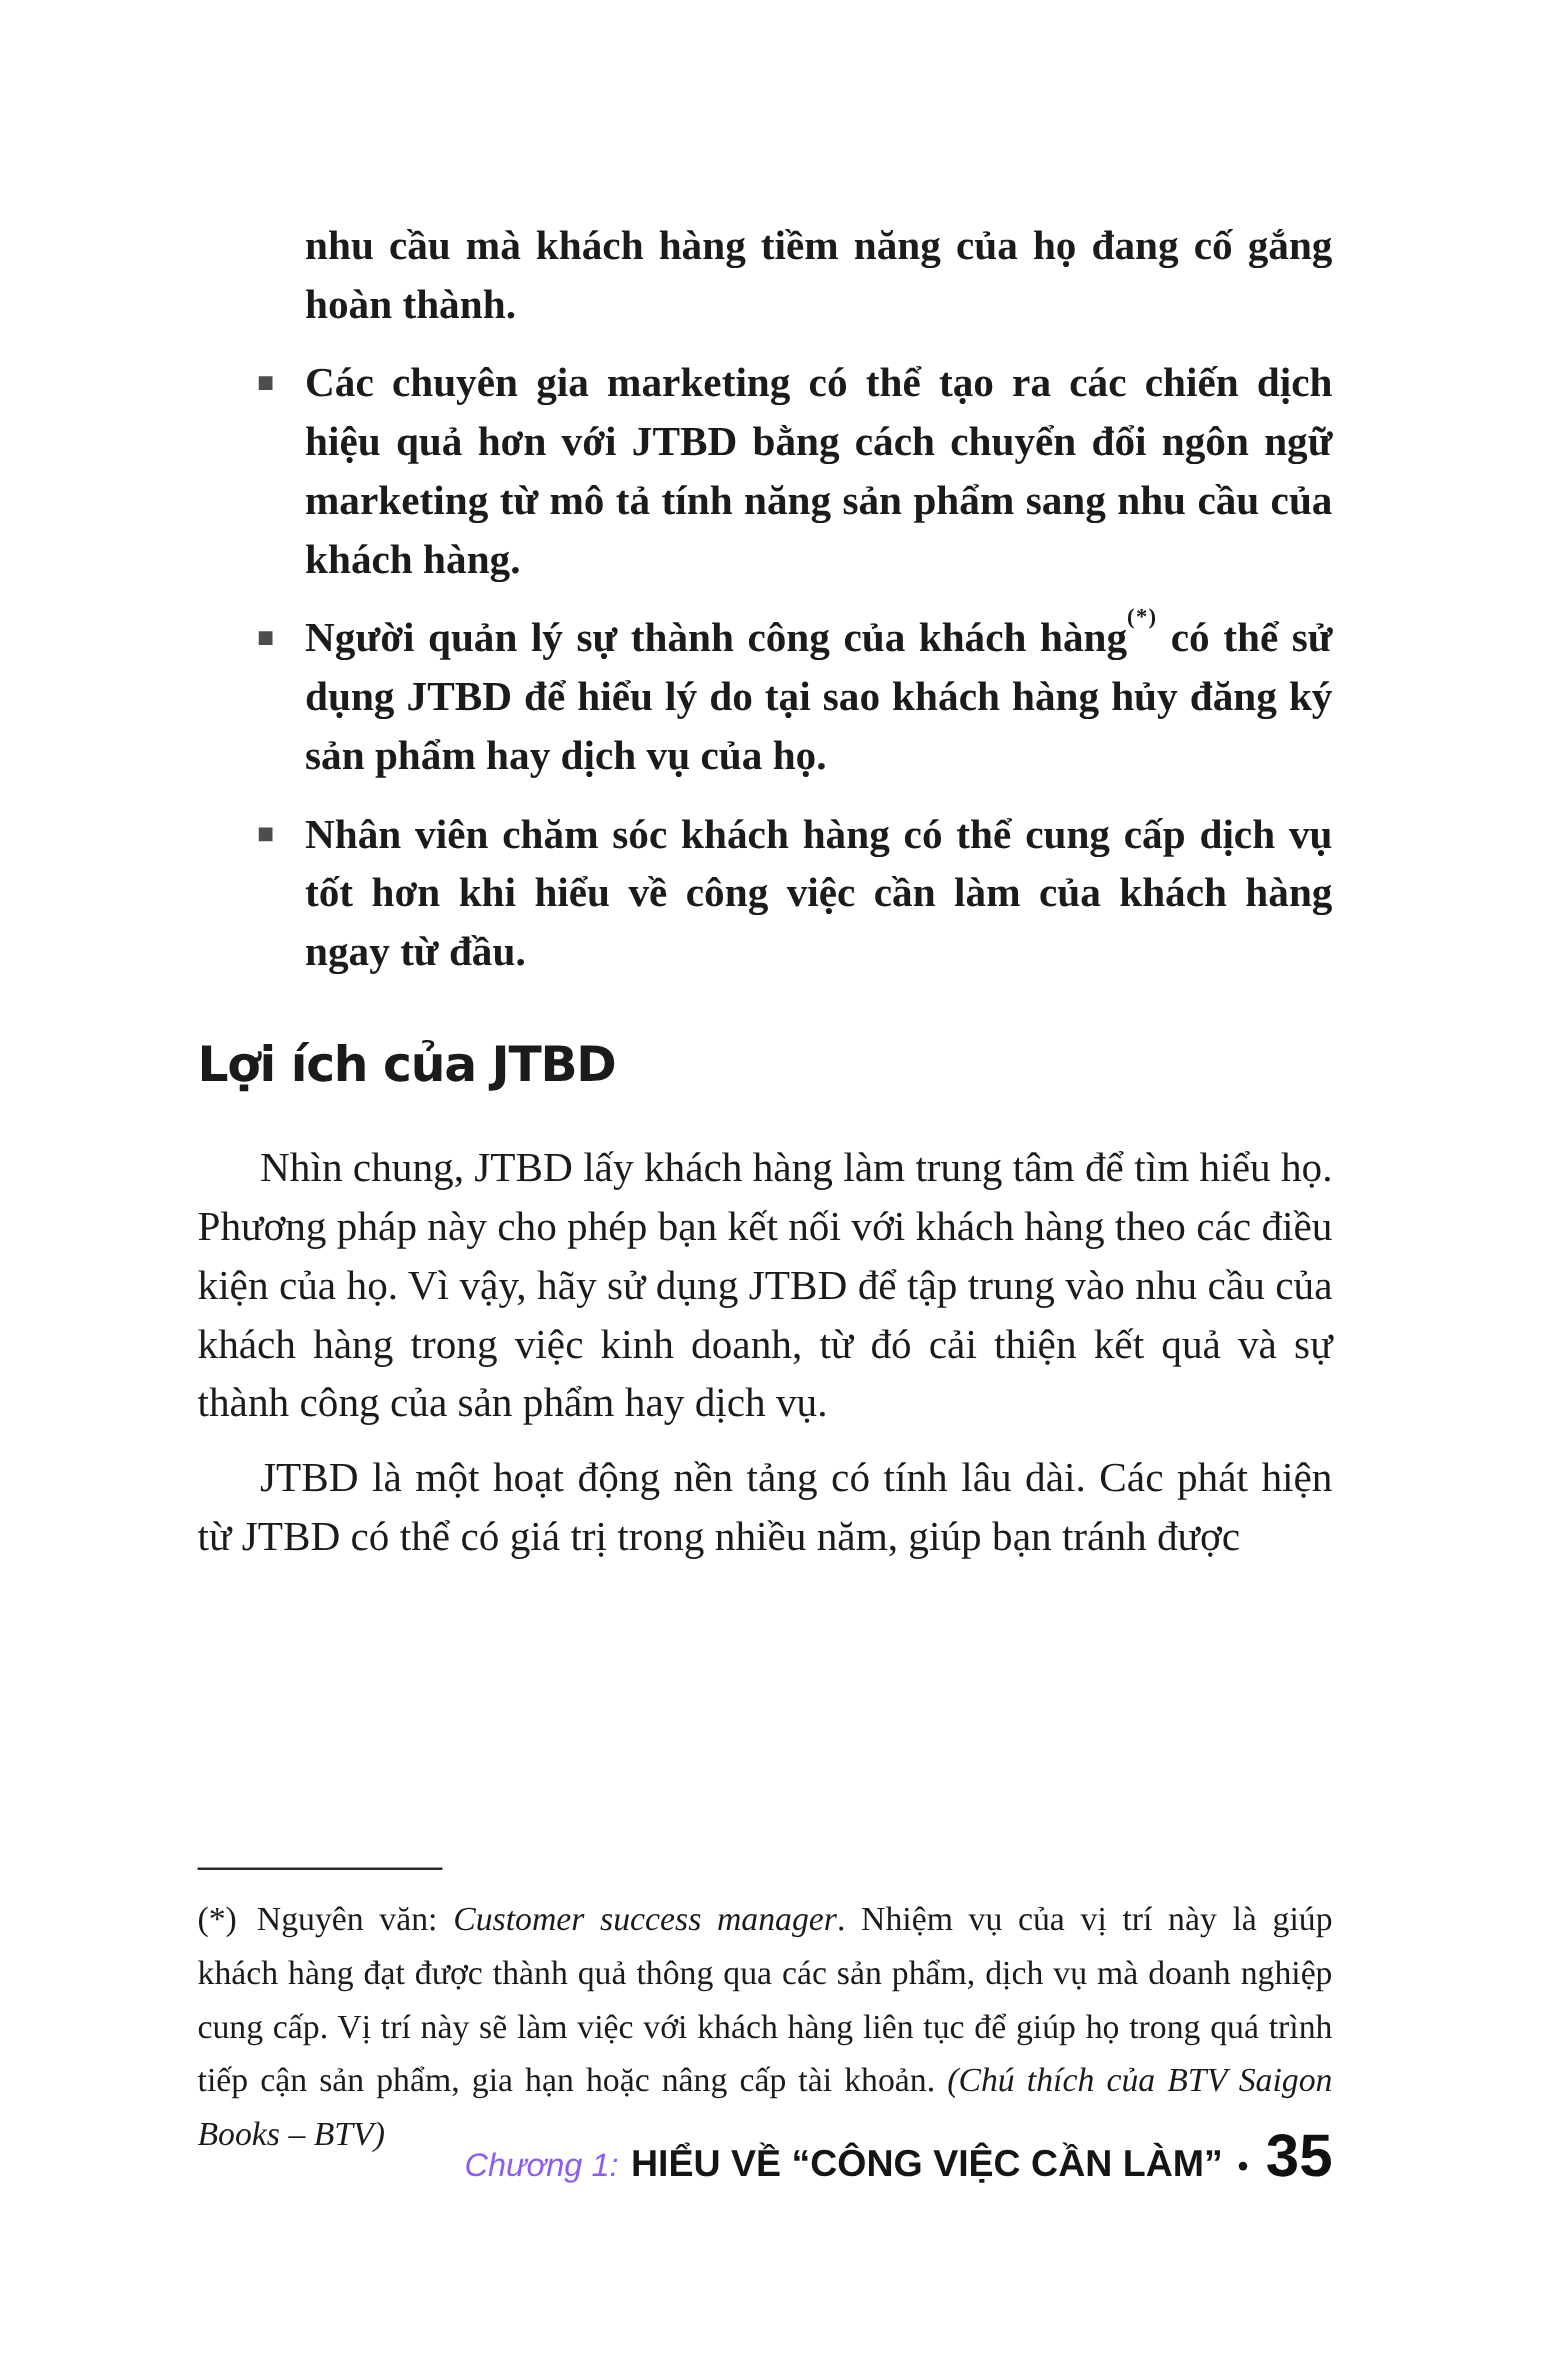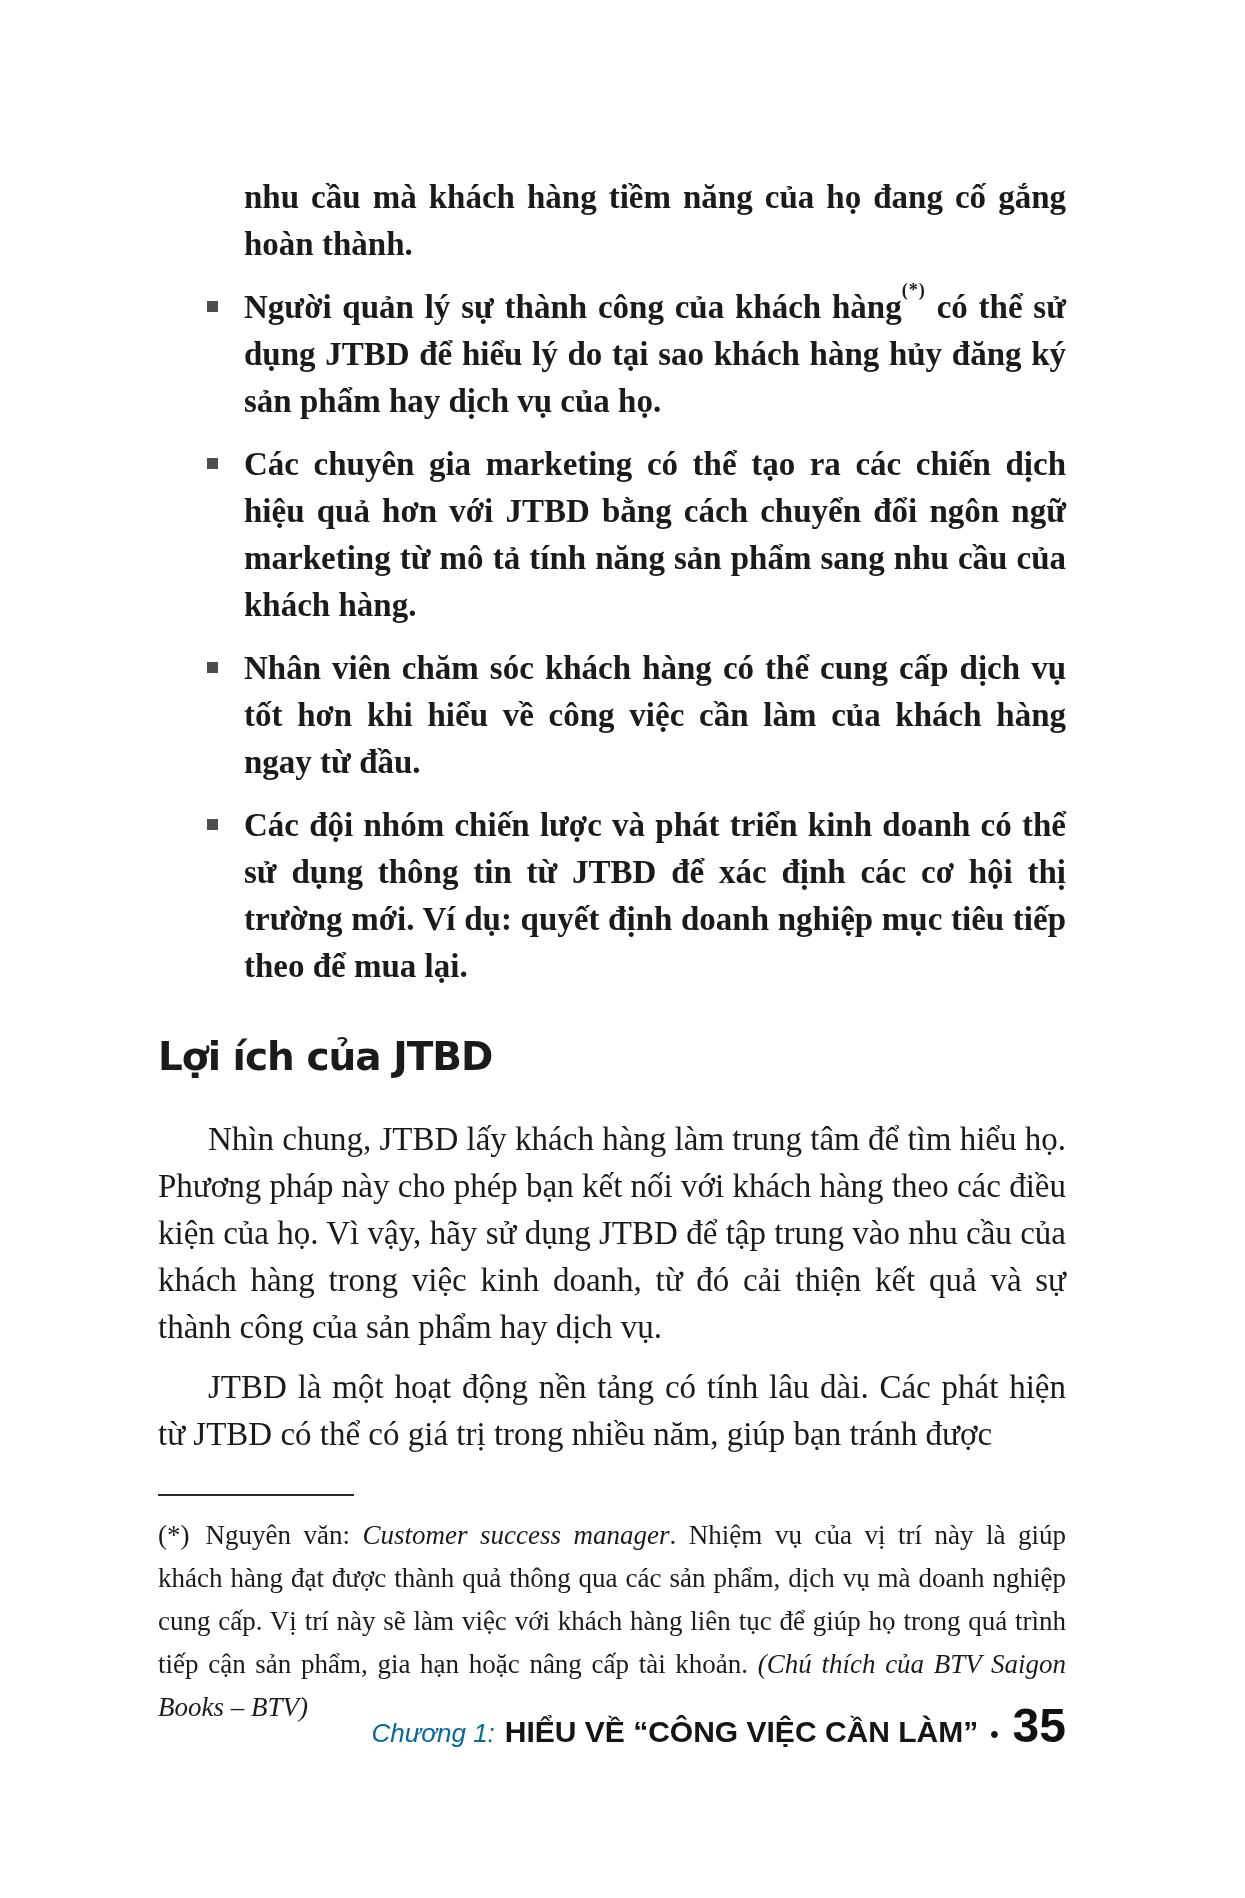--- a/index.html
+++ b/index.html
@@ -46,21 +46,21 @@
   .footnote .fn-marker{display:inline-block;margin-right:16px;}
   .footnote .it{font-style:italic;}
   .page-footer{
     position:absolute;left:158px;top:1698px;width:908px;
     text-align:right;
     font-family:"Liberation Sans", sans-serif;
     white-space:nowrap;
   }
   .page-footer .chapter-label{
     font-style:italic;font-weight:400;
-    font-size:26px;color:#0369a1;
+    font-size:26px;color:#8b5cf6;
     margin-right:10px;
   }
   .page-footer .chapter-title{
     font-weight:700;font-size:30px;letter-spacing:0px;color:#151515;
   }
   .page-footer .dot{
     font-size:24px;font-weight:700;margin:0 14px 0 12px;color:#151515;
   }
   .page-footer .page-number{
     font-weight:700;font-size:48px;color:#111111;
@@ -73,33 +73,29 @@
 
   <div class="content">
 
     <ul class="jtbd-list">
       <li class="no-bullet">
         
         <span>nhu cầu mà khách hàng tiềm năng của họ đang cố gắng hoàn thành.</span>
       </li>
       <li>
         <span class="sq"></span>
+        <span>Các chuyên gia marketing có thể tạo ra các chiến dịch hiệu quả hơn với JTBD bằng cách chuyển đổi ngôn ngữ marketing từ mô tả tính năng sản phẩm sang nhu cầu của khách hàng.</span>
+      </li>
+      <li>
+        <span class="sq"></span>
         <span>Người quản lý sự thành công của khách hàng</span><sup class="fn-ref">(*)</sup><span> có thể sử dụng JTBD để hiểu lý do tại sao khách hàng hủy đăng ký sản phẩm hay dịch vụ của họ.</span>
       </li>
       <li>
         <span class="sq"></span>
-        <span>Các chuyên gia marketing có thể tạo ra các chiến dịch hiệu quả hơn với JTBD bằng cách chuyển đổi ngôn ngữ marketing từ mô tả tính năng sản phẩm sang nhu cầu của khách hàng.</span>
-      </li>
-      <li>
-        <span class="sq"></span>
         <span>Nhân viên chăm sóc khách hàng có thể cung cấp dịch vụ tốt hơn khi hiểu về công việc cần làm của khách hàng ngay từ đầu.</span>
-      </li>
-      <li>
-        <span class="sq"></span>
-        <span>Các đội nhóm chiến lược và phát triển kinh doanh có thể sử dụng thông tin từ JTBD để xác định các cơ hội thị trường mới. Ví dụ: quyết định doanh nghiệp mục tiêu tiếp theo để mua lại.</span>
       </li>
     </ul>
 
 
     <h2 class="section-heading">Lợi ích của JTBD</h2>
 
     <p class="body-par" style="margin-top:18px;">Nhìn chung, JTBD lấy khách hàng làm trung tâm để tìm hiểu họ. Phương pháp này cho phép bạn kết nối với khách hàng theo các điều kiện của họ. Vì vậy, hãy sử dụng JTBD để tập trung vào nhu cầu của khách hàng trong việc kinh doanh, từ đó cải thiện kết quả và sự thành công của sản phẩm hay dịch vụ.</p>
 
     <p class="body-par">JTBD là một hoạt động nền tảng có tính lâu dài. Các phát hiện từ JTBD có thể có giá trị trong nhiều năm, giúp bạn tránh được</p>
 

